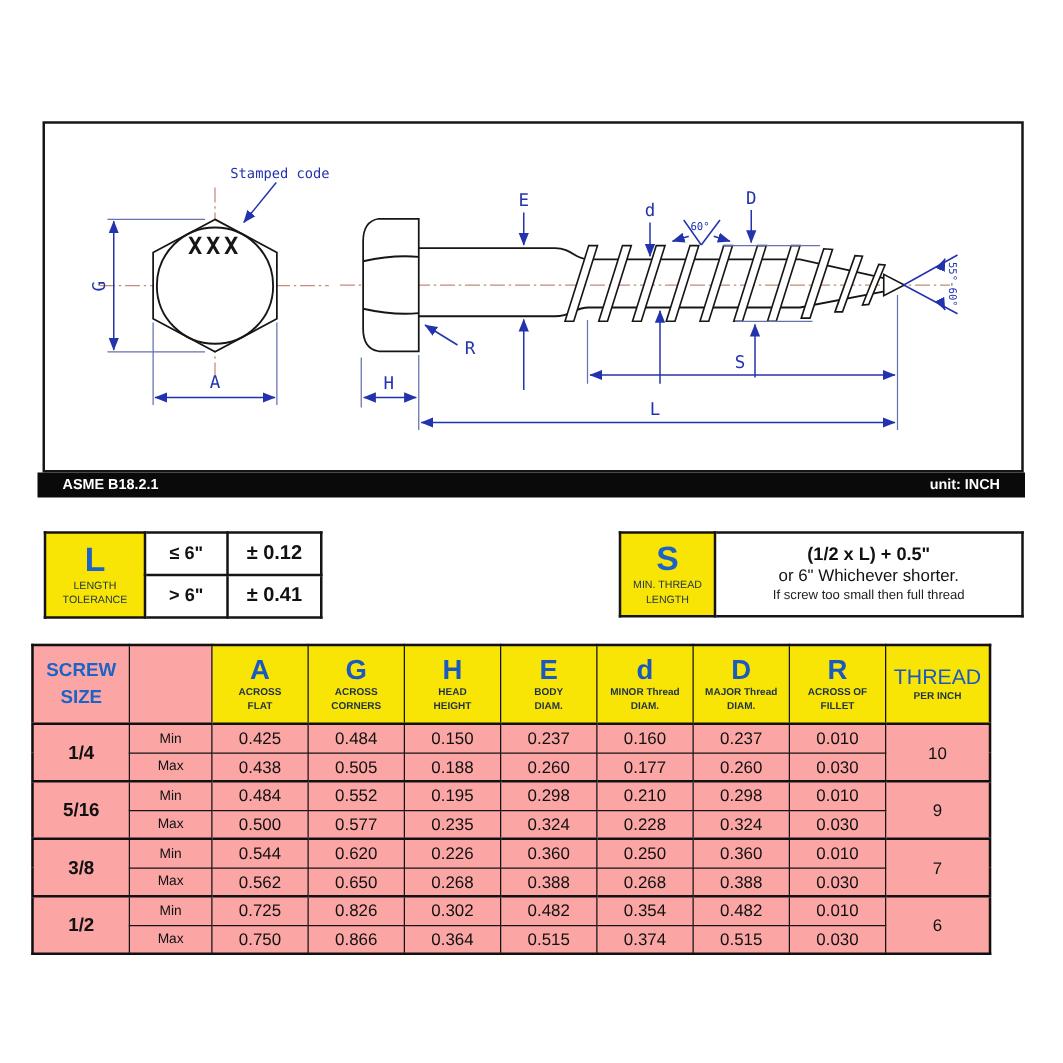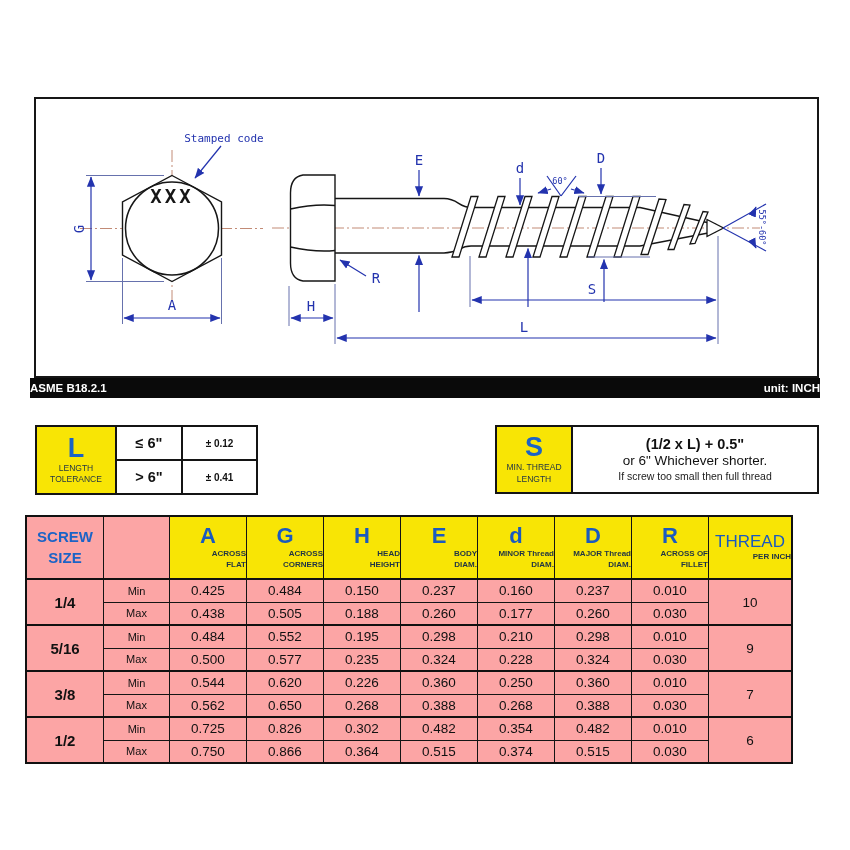--- a/index.html
+++ b/index.html
@@ -10,49 +10,49 @@
   .outline-fill{fill:#ffffff;stroke:#161616;stroke-width:1.4;}
   .cl{stroke:#c28b76;stroke-width:1;stroke-dasharray:12 3 2 3;fill:none;}
   .ext{stroke:#6671ad;stroke-width:1;fill:none;}
   .dim{stroke:#2333ae;stroke-width:1.2;fill:none;}
   .dimtext{fill:#2333ae;font-family:"DejaVu Sans Mono",monospace;font-size:14px;text-anchor:middle;}
   .dimtext.small{font-size:8.5px;}
   .stamp{fill:#161616;font-family:"DejaVu Sans Mono",monospace;font-size:19px;font-weight:bold;
          letter-spacing:3px;text-anchor:middle;}
   .titlebar{position:absolute;left:30px;top:378px;width:790px;height:20px;background:#0a0a0a;
             color:#fff;display:flex;justify-content:space-between;align-items:center;
-            font-size:11.5px;font-weight:bold;padding:0 0;box-sizing:border-box;}
+            font-size:11.5px;font-weight:bold;padding:0 20px;box-sizing:border-box;}
   
   table.tolbox{position:absolute;border-collapse:collapse;background:#fff;}
   table.tolbox td{border:2px solid #141414;text-align:center;vertical-align:middle;padding:0;}
   #lbox{left:35px;top:425px;}
   #sbox{left:495px;top:425px;}
   .symcell{background:#f8e505;}
   #lbox .symcell{width:78px;height:65px;}
   #sbox .symcell{width:74px;height:65px;}
   .symbig{font-size:27px;font-weight:bold;color:#1b63c6;line-height:1;font-family:"Liberation Sans",sans-serif;}
   .symcap{font-size:8.5px;font-weight:normal;color:#1e3246;line-height:1.3;margin-top:1px;}
   #lbox td.cond{width:64px;height:32px;font-size:14.5px;font-weight:600;}
-  #lbox td.val{width:73px;font-size:10px;font-weight:600;margin-left:32px;}
+  #lbox td.val{width:73px;font-size:16px;font-weight:600;margin-left:32px;}
   #sbox td.txt{width:244px;}
   #sbox .t1{font-size:14.5px;font-weight:bold;line-height:1.25;}
   #sbox .t2{font-size:13.5px;line-height:1.25;}
   #sbox .t3{font-size:10.5px;line-height:1.3;color:#222;}
   
   table.spec{position:absolute;left:25px;top:515px;border-collapse:collapse;background:#fca5a5;
              border:2.5px solid #111;}
   table.spec td{border:1.5px solid #141414;text-align:center;vertical-align:middle;padding:0;}
   table.spec tr.head td{height:61px;}
   td.corner{width:76px;}
   .cornertxt{font-size:15px;font-weight:bold;color:#1b63c6;line-height:1.35;}
   td.blank{width:65px;}
   td.ych{background:#f8e505;}
   .symletter{font-size:22px;font-weight:bold;color:#1a5abf;line-height:1;}
   .threadword{font-size:17px;font-weight:normal;color:#1a5abf;line-height:1;}
-  .sub{font-size:8px;font-weight:bold;color:#1e3246;line-height:1.3;margin-top:2px;text-align:right;}
+  .sub{font-size:8px;font-weight:bold;color:#1e3246;line-height:1.3;margin-top:2px;}
   tr.gtop td{border-top:2.5px solid #111;}
   td.sizecell{font-size:15px;font-weight:bold;}
   td.mmcell{width:65px;font-size:11px;height:21.5px;}
   td.vcell{width:76px;font-size:13.5px;}
   td.tpicell{width:82px;font-size:13.5px;}
 </style>
 </head>
 <body>
 
 <div class="page">

